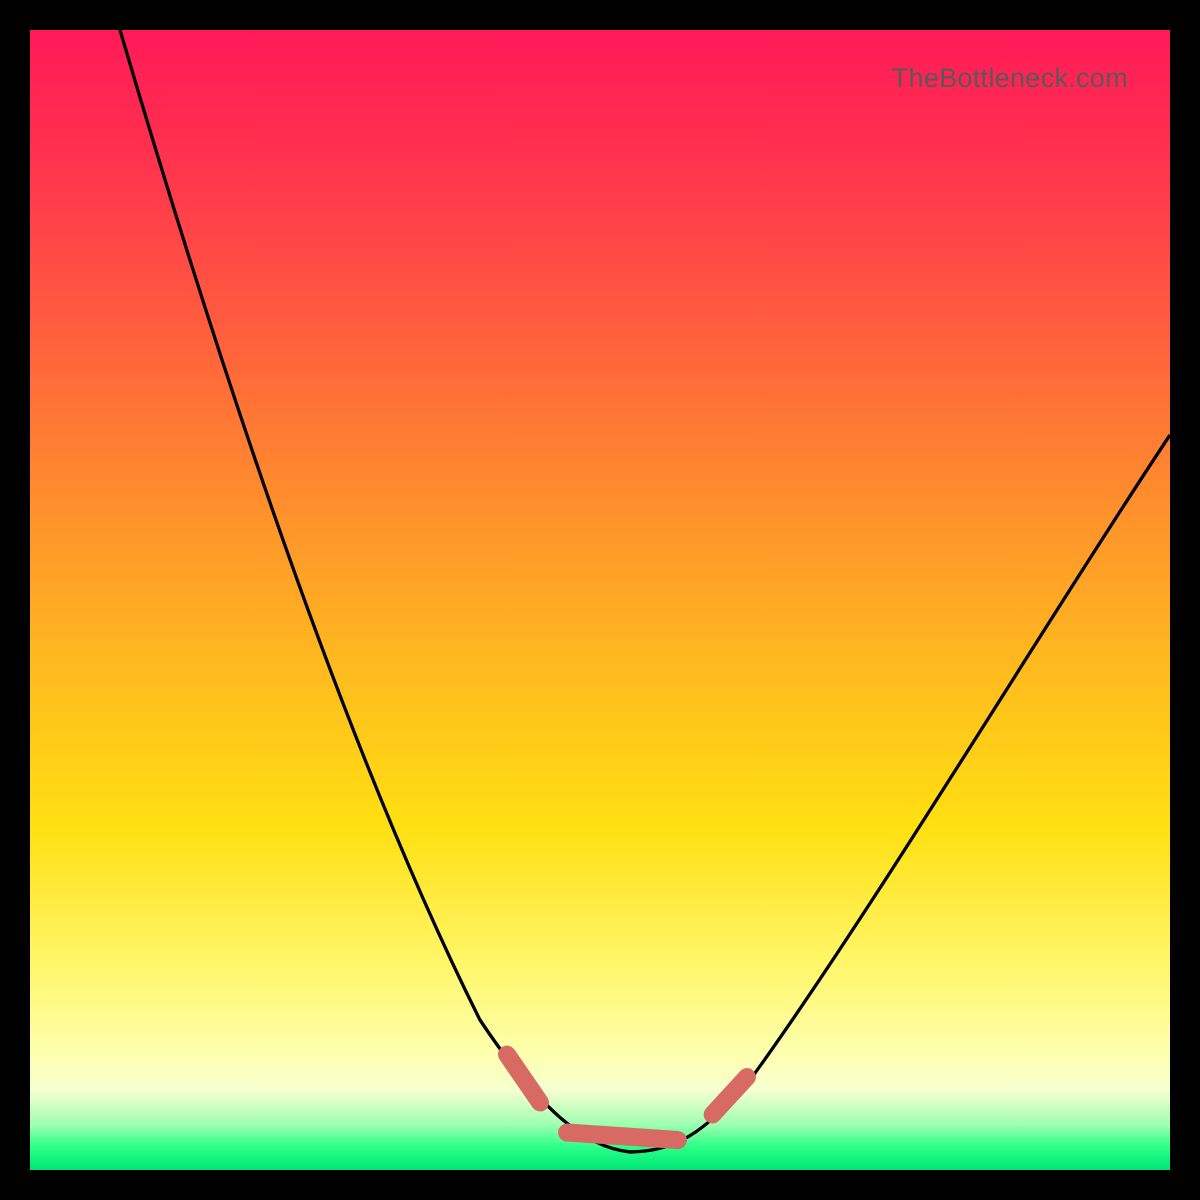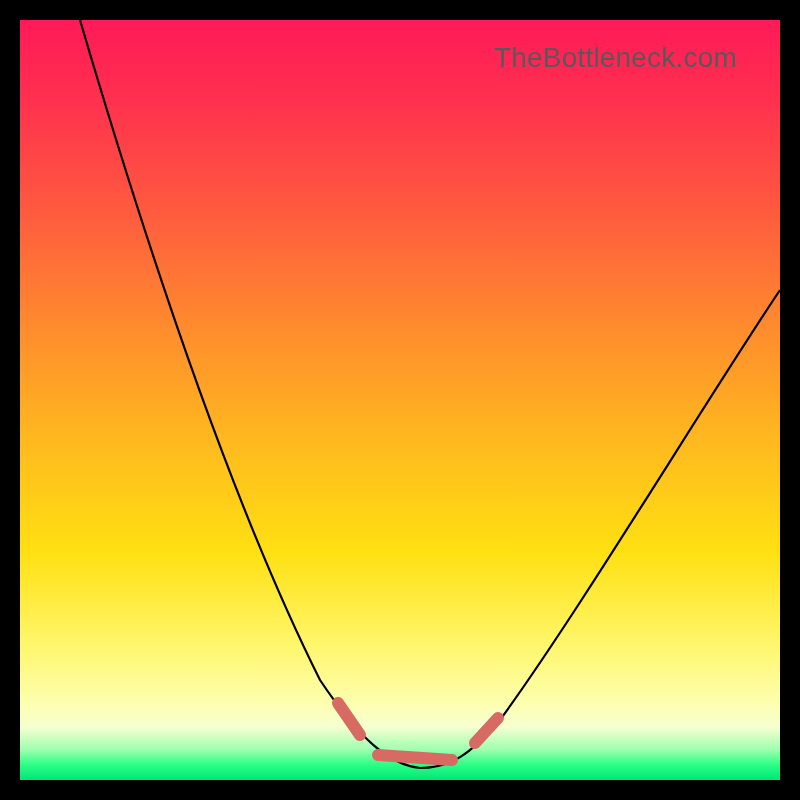--- a/index.html
+++ b/index.html
@@ -36,23 +36,23 @@
       #fdffb0 90%,
       #f6ffd0 93%,
       #9fffb0 96%,
       #2bff87 98%,
       #00e676 100%
     );
   }
   .watermark {
     position: absolute;
     top: 22px;
-    right: 43px;
+    right: 28px;
     color: #595959;
-    font-size: 28px;
+    font-size: 18px;
     font-weight: 500;
     letter-spacing: 0.2px;
     user-select: none;
   }
   svg.curve {
     position: absolute;
     left: 0;
     top: 0;
     width: 760px;
     height: 760px;

